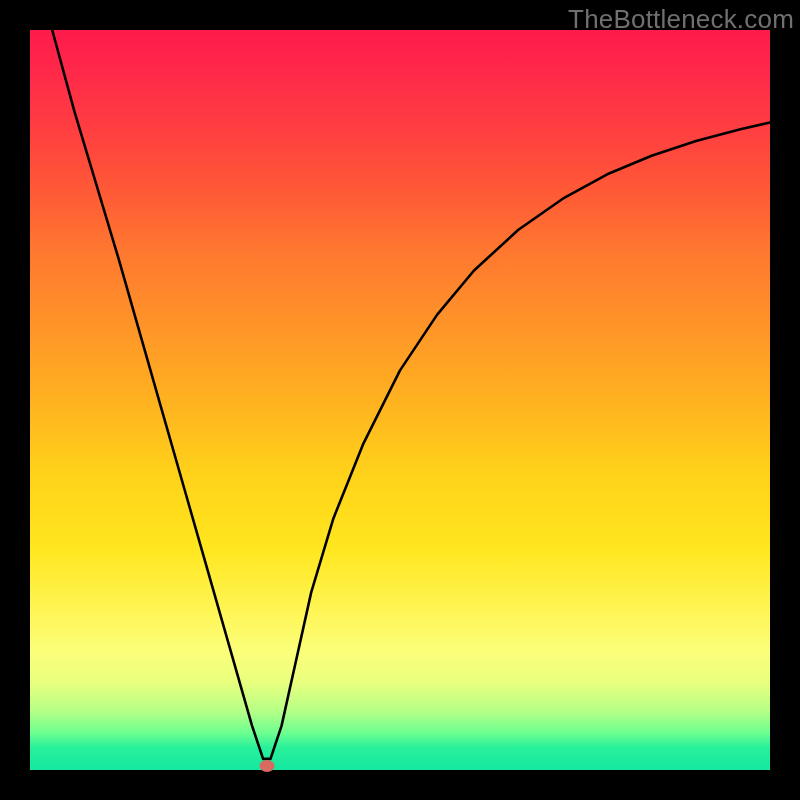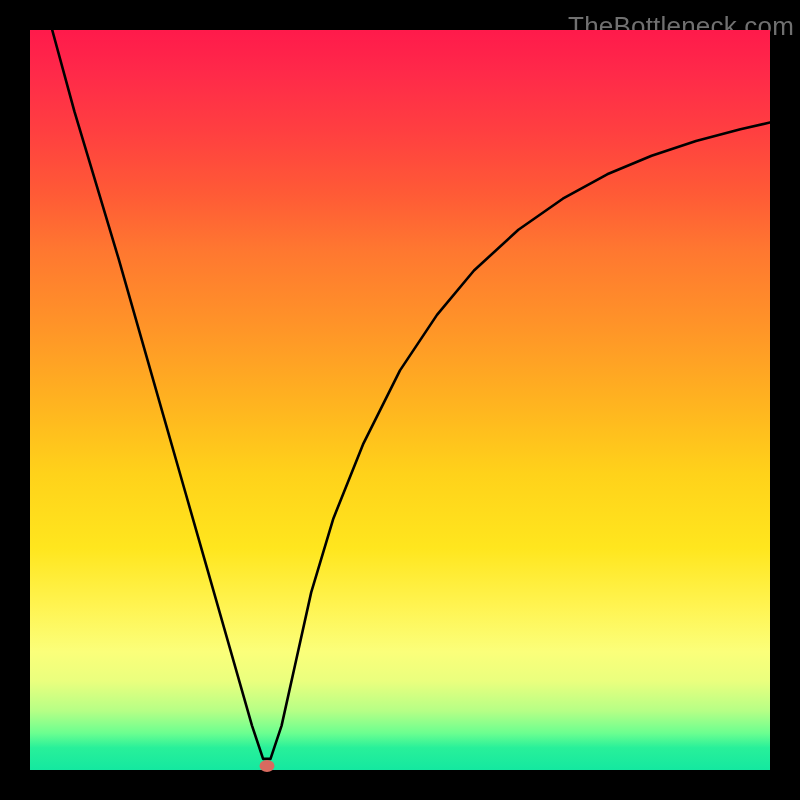--- a/index.html
+++ b/index.html
@@ -42,21 +42,21 @@
   }
   .curve {
     position: absolute;
     left: 0;
     top: 0;
     width: 740px;
     height: 740px;
   }
   .watermark {
     position: absolute;
-    top: 11px;
+    top: 4px;
     right: 6px;
     color: #707070;
     font-size: 26px;
     font-weight: 500;
     letter-spacing: 0.2px;
     margin-left: 44px;
   }
   .marker {
     position: absolute;
     width: 15px;

